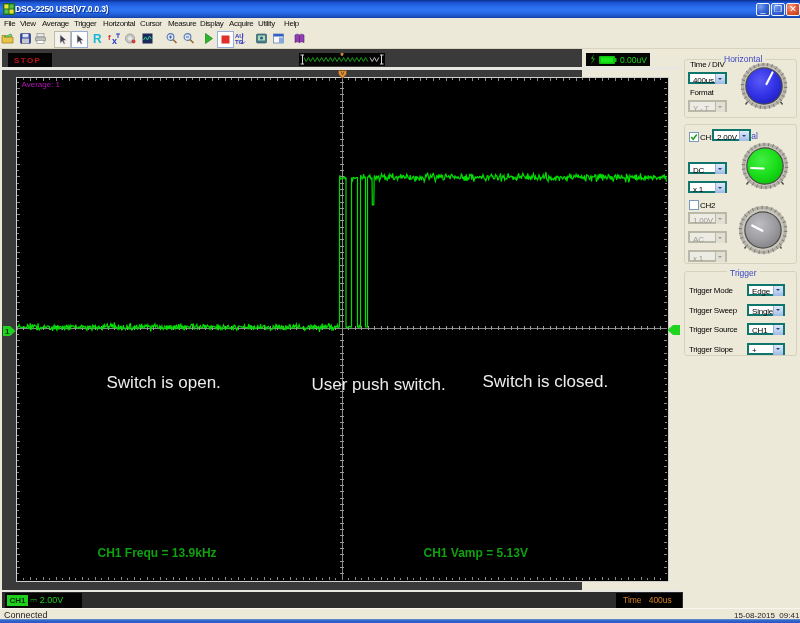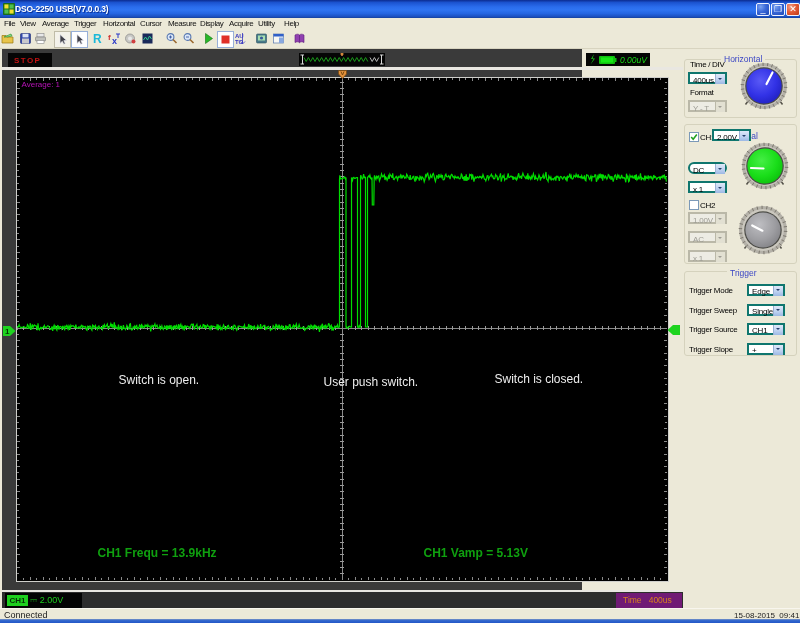--- a/index.html
+++ b/index.html
@@ -25,51 +25,51 @@
 
 #toolbar { left:0; top:30px; width:800px; height:19px; background:#ece9d8;
   border-bottom:1px solid #d8d4c0; }
 
 
 #scopepanel { left:2px; top:49px; width:580px; height:559px; background:#3a3a3a; }
 .blackbox { position:absolute; background:#050505; }
 #stopbox { left:6px; top:4px; width:44px; height:14px; }
 #stoptxt { left:6px; top:3px; font-size:8px; font-weight:bold; color:#c41212; letter-spacing:1.4px; }
 #prevbox { left:297px; top:3.5px; width:86px; height:13px; }
-#voltbox { left:584px; top:3.5px; width:64px; height:13px;font-style:italic; }
+#voltbox { left:584px; top:3.5px; width:64px; height:13px; }
 #sep1 { left:0px; top:18px; width:681px; height:2.5px; background:#e9e7e1; }
 #dispborder { left:13.5px; top:28px; width:653px; height:505px; border:1.5px solid #cfcfcb; background:#000; }
 #sep2 { left:0px; top:540.5px; width:681px; height:2.5px; background:#e9e7e1; }
 #botstrip { left:0px; top:543px; width:681px; height:16px; background:#2d2d2d; }
 #ch1box { left:3px; top:0.5px; width:77px; height:15px; background:#030303; }
 #ch1badge { left:2px; top:2px; width:21px; height:11px; background:#1ecf1e; color:#063006; font-size:8px;
   font-weight:bold; text-align:center; line-height:11px; }
 #ch1txt { left:25px; top:2px; color:#1ecf1e; font-size:9px; }
-#timebox { left:614px; top:0.5px; width:66px; height:15px; background:#701a75; }
+#timebox { left:614px; top:0.5px; width:66px; height:15px; background:#000000; }
 #timetxt { left:7px; top:2.5px; color:#d8821e; font-size:8.5px; }
 
 
 #rightpanel { left:683px; top:49px; width:117px; height:559px; background:#ece9d8; font-size:9px; color:#000; }
 .groupbox { position:absolute; border:1px solid #d5d2bd; border-radius:3px; }
 .grouptitle { position:absolute; color:#3b46c4; background:#ece9d8; padding:0 3px; font-size:8.5px; }
 .combo { position:absolute; width:39px; height:12px; background:#fff; border:2px solid #0f766e; }
 .combo .arr { position:absolute; right:0px; top:0px; width:10px; height:10px;
   background:linear-gradient(180deg,#dfe8f8 0%,#bcd0f0 60%,#9cb8e4 100%); border-left:1px solid #9ab0d4; }
 .combo .arr:after { content:""; position:absolute; left:2px; top:3.5px; border:2.5px solid transparent;
   border-top-color:#28406e; }
 .combo .txt { position:absolute; left:3px; top:1.5px; font-size:8px; letter-spacing:-0.2px; }
 .combo.dis { background:#edece4; border-color:#bab8a8; }
 .combo.dis .txt { color:#9d9c94; }
 .combo.dis .arr { background:#e2e0d2; border-left-color:#bab8a8; }
 .combo.dis .arr:after { border-top-color:#9d9c94; }
 .cblabel { position:absolute; font-size:8px; letter-spacing:-0.3px; color:#000; }
 .checkbox { position:absolute; width:10px; height:10px; background:#fff; border:1px solid #7b99b8; }
 
 
-.scopetxt { position:absolute; color:#ededed; font-size:12px;margin-left:12px; }
+.scopetxt { position:absolute; color:#ededed; font-size:17px; }
 .meastxt { position:absolute; color:#0fa00f; font-size:12px;font-weight:bold; }
 #avgtxt { position:absolute; color:#b812b8; font-size:8px; }
 
 
 #statusbar { left:0; top:608px; width:800px; height:11px; background:#ece9d8; border-top:1px solid #f8f6ee;
   font-size:9px; color:#222; }
 #taskbar { left:0; top:619px; width:800px; height:4px;
   background:linear-gradient(180deg,#7a94c4 0%,#3166cd 40%,#2458c8 100%); }
 </style>
 </head>
@@ -334,21 +334,21 @@
     <div class="checkbox" style="left:6px;top:83px;">
       <svg width="8" height="8" viewBox="0 0 8 8" style="position:absolute;left:0;top:0;">
         <path d="M1.2 4 L3.2 6.2 L6.8 1.6" stroke="#21a121" stroke-width="1.6" fill="none"></path>
       </svg>
     </div>
     <div class="cblabel" style="left:17px;top:84px;">CH1</div>
     <div class="combo" style="left:5px;top:80px;margin-left:24px;">
       <div class="txt">2.00V</div>
       <div class="arr"></div>
     </div>
-    <div class="combo" style="left:5px;top:113px;border-radius:6px;">
+    <div class="combo" style="left:5px;top:113px;">
       <div class="txt">DC</div>
       <div class="arr"></div>
     </div>
     <div class="combo" style="left:5px;top:132px;">
       <div class="txt">x 1</div>
       <div class="arr"></div>
     </div>
     <svg width="54" height="56" viewBox="0 0 54 56" style="position:absolute;left:54.5px;top:89.5px;">
       <path d="M8.5 45.5 L13 39.5 M45.5 45.5 L41 39.5" stroke="#55534a" stroke-width="1.5"></path>
       <circle cx="27" cy="27" r="20.8" fill="none" stroke="#b4b1a8" stroke-width="4.4"></circle>

